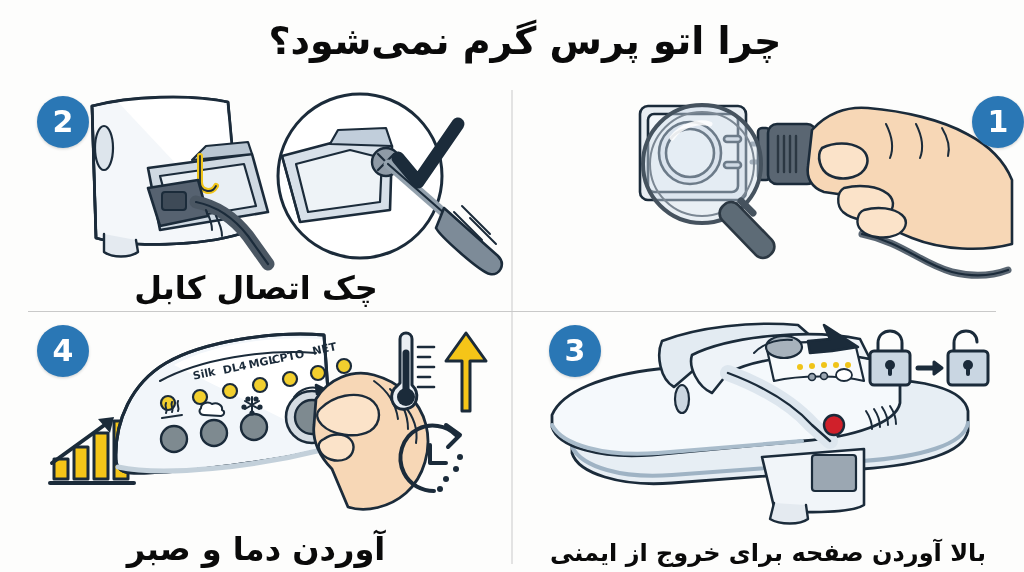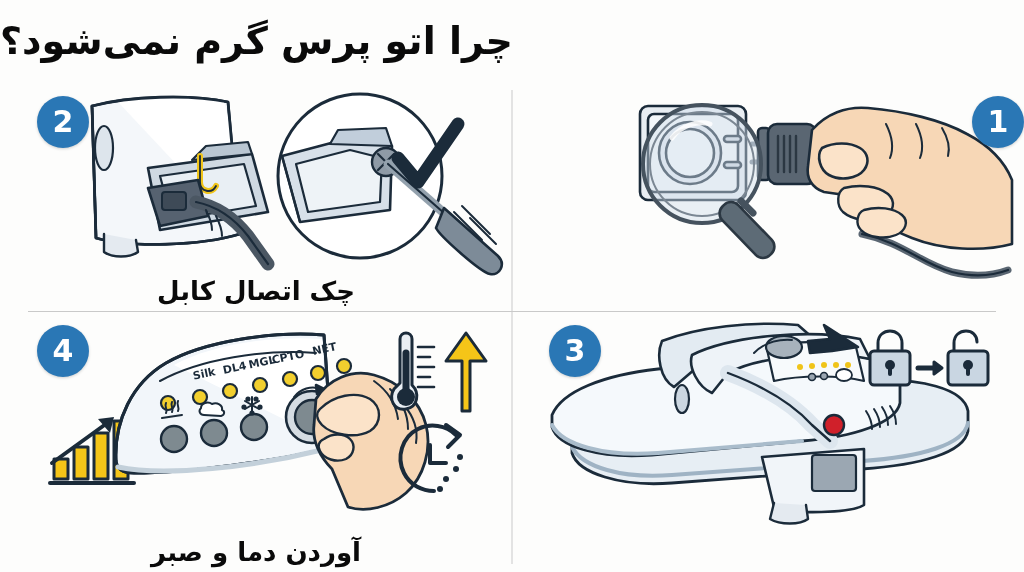--- a/index.html
+++ b/index.html
@@ -9,21 +9,21 @@
     font-family:"DejaVu Sans","Liberation Sans",sans-serif;
     overflow:hidden;position:relative;
   }
   .infographic{
     position:absolute;inset:0;
     display:flex;flex-direction:column;
   }
   
   .title-bar{
     height:82px;flex:0 0 82px;
-    display:flex;align-items:center;justify-content:flex-end;
+    display:flex;align-items:center;justify-content:center;padding-left:26px;
   }
   .title{
     font-size:38px;font-weight:bold;color:#0a0a0a;
     letter-spacing:0px;line-height:1;direction:rtl;
     white-space:nowrap;
   }
   
   .grid{
     flex:1 1 auto;position:relative;
     display:grid;
@@ -51,21 +51,21 @@
   }
   .p1 .badge{left:auto;right:auto;}
   .badge-tl{top:14px;left:37px;}
   .art{
     position:absolute;inset:0;
   }
   .art svg{position:absolute;}
   .caption{
     position:absolute;left:0;right:0;bottom:4px;
     text-align:center;
-    font-size:26px;font-weight:bold;color:#0a0a0a;
+    font-size:32px;font-weight:bold;color:#0a0a0a;
     direction:rtl;line-height:1.15;
   }
   .caption.small{font-size:24px;}
 </style>
 </head>
 <body>
 
 <div class="infographic">
 
   <div class="title-bar">
@@ -277,20 +277,21 @@
             </g>
             <g>
               <path d="M90 24 L 90 16 C 90 8, 96 4, 102 4 C 108 4, 113 8, 113 15"></path>
               <rect x="84" y="24" width="40" height="34" rx="4" fill="#c9d6e2"></rect>
               <circle cx="104" cy="38" r="5" fill="#1b2b3a" stroke="none"></circle>
               <rect x="102" y="40" width="4" height="9" rx="2" fill="#1b2b3a" stroke="none"></rect>
             </g>
           </g>
         </svg>
       </div>
+      <div class="caption small">بالا آوردن صفحه برای خروج از ایمنی</div>
     </div>
 
     <div class="panel p4">
       <div class="badge badge-tl">4</div>
       <div class="art">
 
         <svg width="92" height="80" viewBox="0 0 92 80" style="left:48px;top:96px">
           <g>
             <g fill="#f5c518" stroke="#1b2b3a" stroke-width="3" stroke-linejoin="round">
               <rect x="6" y="52" width="14" height="20"></rect>

